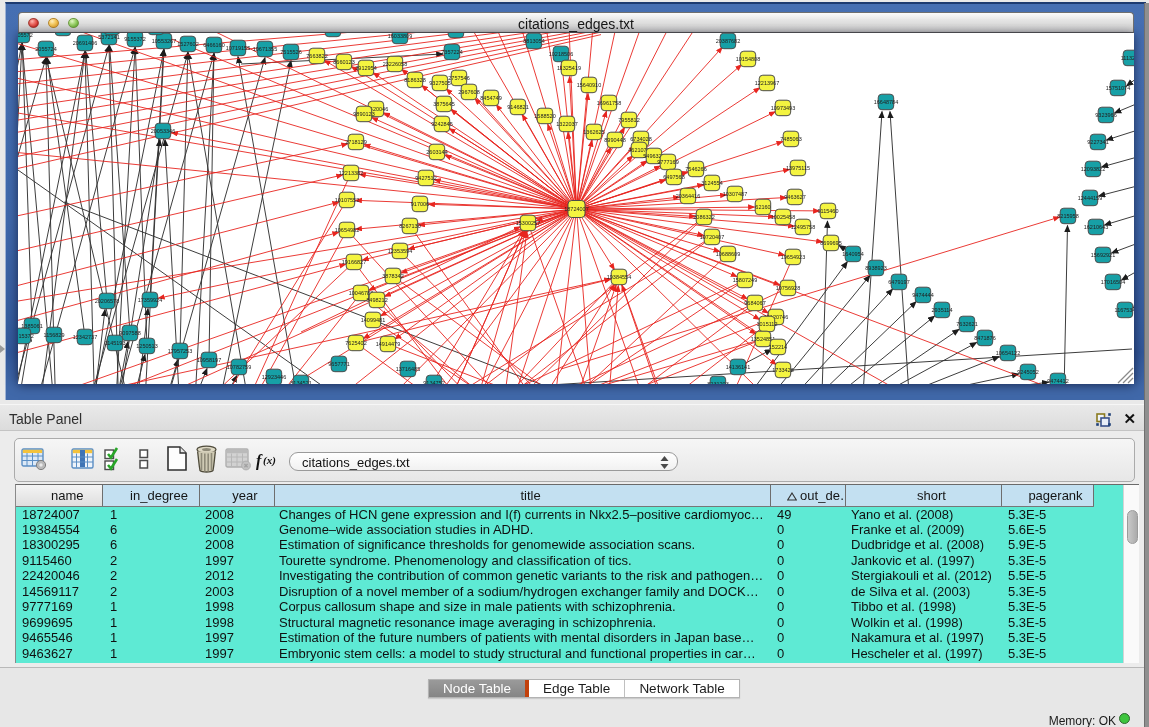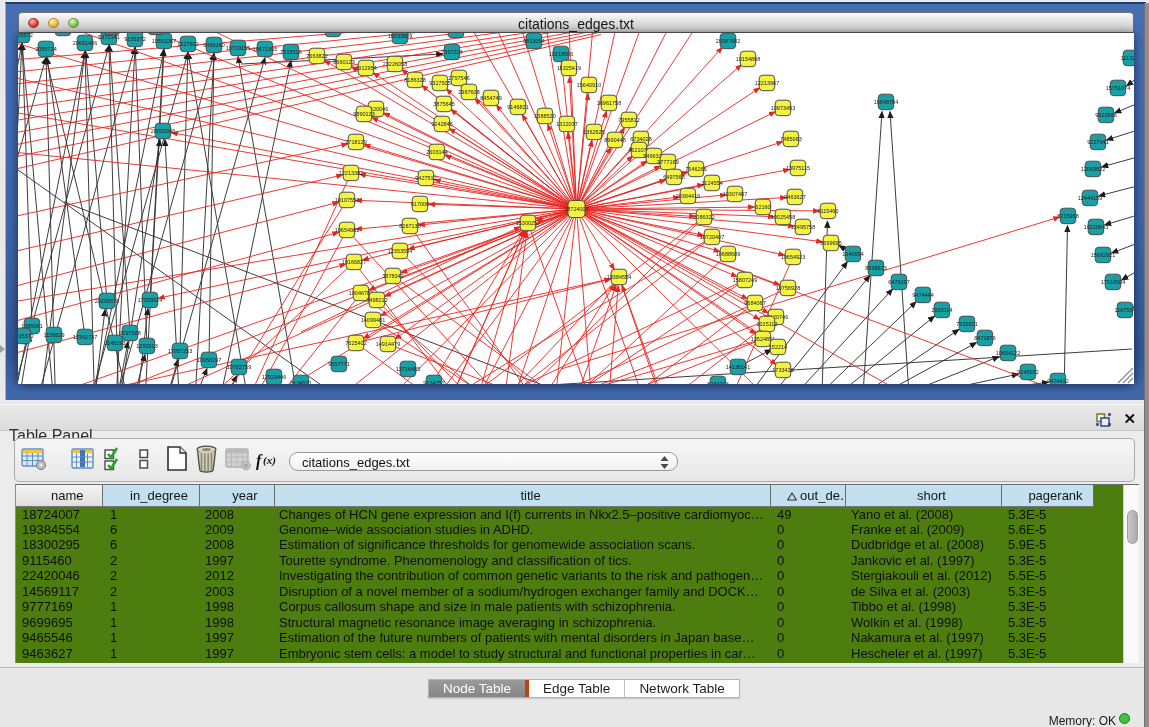--- a/index.html
+++ b/index.html
@@ -11,28 +11,28 @@
 #titlebar{position:absolute;left:12px;top:8px;width:1116px;height:21px;background:linear-gradient(180deg,#fbfbfb,#e4e4e4 40%,#cfcfcf 92%,#c6c6c6);border:1px solid #6f6f6f;border-bottom:1px solid #5c5c5c;border-radius:4px 4px 0 0}
 #titlebar .tl{position:absolute;top:4.5px;width:10.5px;height:10.5px;border-radius:50%;box-sizing:border-box}
 #tl1{left:9px;border:1px solid #a8423a;background:radial-gradient(circle at 35% 28%,#ffb9b4,#ee6b63 38%,#d1302b 75%,#8f1d16);box-shadow:inset 0 0 1px #701410}
 #tl2{left:29px;border:1px solid #b5872f;background:radial-gradient(circle at 35% 28%,#ffeec2,#f7ce67 38%,#e3a735 75%,#96691a)}
 #tl3{left:49px;border:1px solid #6f9b43;background:radial-gradient(circle at 35% 28%,#e2f7c8,#a5d877 38%,#6fb33c 75%,#3f6e1d)}
 #title{position:absolute;width:100%;text-align:center;top:2.5px;font-size:14px;color:#161616}
 #canvas{position:absolute;left:12px;top:29px;width:1116px;height:351px;background:#fff;box-shadow:0 1px 10px rgba(0,0,25,.6);overflow:hidden}
 
 #tpanel{position:absolute;left:0;top:404px;width:1144px;height:323px;background:#ececec}
 #thead{position:absolute;left:0;top:0;width:100%;height:27px;background:linear-gradient(180deg,#e9e9e9,#dcdcdc);border-top:1px solid #f6f6f6;border-bottom:1px solid #c4c4c4}
-#thead .lbl{position:absolute;left:9px;top:22px;font-size:16px;color:#2f2f2f}
+#thead .lbl{position:absolute;left:9px;top:6px;font-size:14px;color:#2f2f2f}
 #thead svg{position:absolute;top:7px}
 #closex{position:absolute;right:8px;top:5px;font-size:15px;font-weight:bold;color:#111}
 #toolbar{position:absolute;left:14px;top:34px;width:1121px;height:44px;background:linear-gradient(180deg,#f6f6f6,#e7e7e7);border:1px solid #ababab;border-radius:5px}
 #combo{position:absolute;left:274px;top:13px;width:389px;height:19px;background:linear-gradient(180deg,#ffffff,#f1f1f1);border:1px solid #9a9a9a;border-radius:9px;font-size:13px;color:#111;padding:1.5px 0 0 12px}
 #combo svg{position:absolute;right:7px;top:2px}
 
-#tbl{position:absolute;left:15px;top:80px;width:1124px;height:179px;background:#4d7c0f;border-top:1px solid #6a6a6a;border-left:1px solid #8a8a8a;overflow:hidden}
+#tbl{position:absolute;left:15px;top:80px;width:1124px;height:179px;background:#5eead4;border-top:1px solid #6a6a6a;border-left:1px solid #8a8a8a;overflow:hidden}
 table{border-collapse:collapse;table-layout:fixed;width:1077px;font-size:13px;color:#101010}
 th{background:#c3e0f1;border-right:1px solid #6e6e6e;border-bottom:1px solid #777;font-weight:normal;font-size:13px;height:21px;padding:0 0 0 17px;color:#151515;white-space:nowrap;overflow:hidden}
 th.g{background:linear-gradient(180deg,#f4f4f4,#dedede)}
 td{height:15.5px;padding:0 0 0 4px;white-space:nowrap;overflow:hidden}
 td.c1{padding-left:6px}
 td.c2{padding-left:8px}
 td.c3{padding-left:6px}
 td.c4{padding-left:5px}
 td.c5{padding-left:7px}
 td.c6{padding-left:6px}

